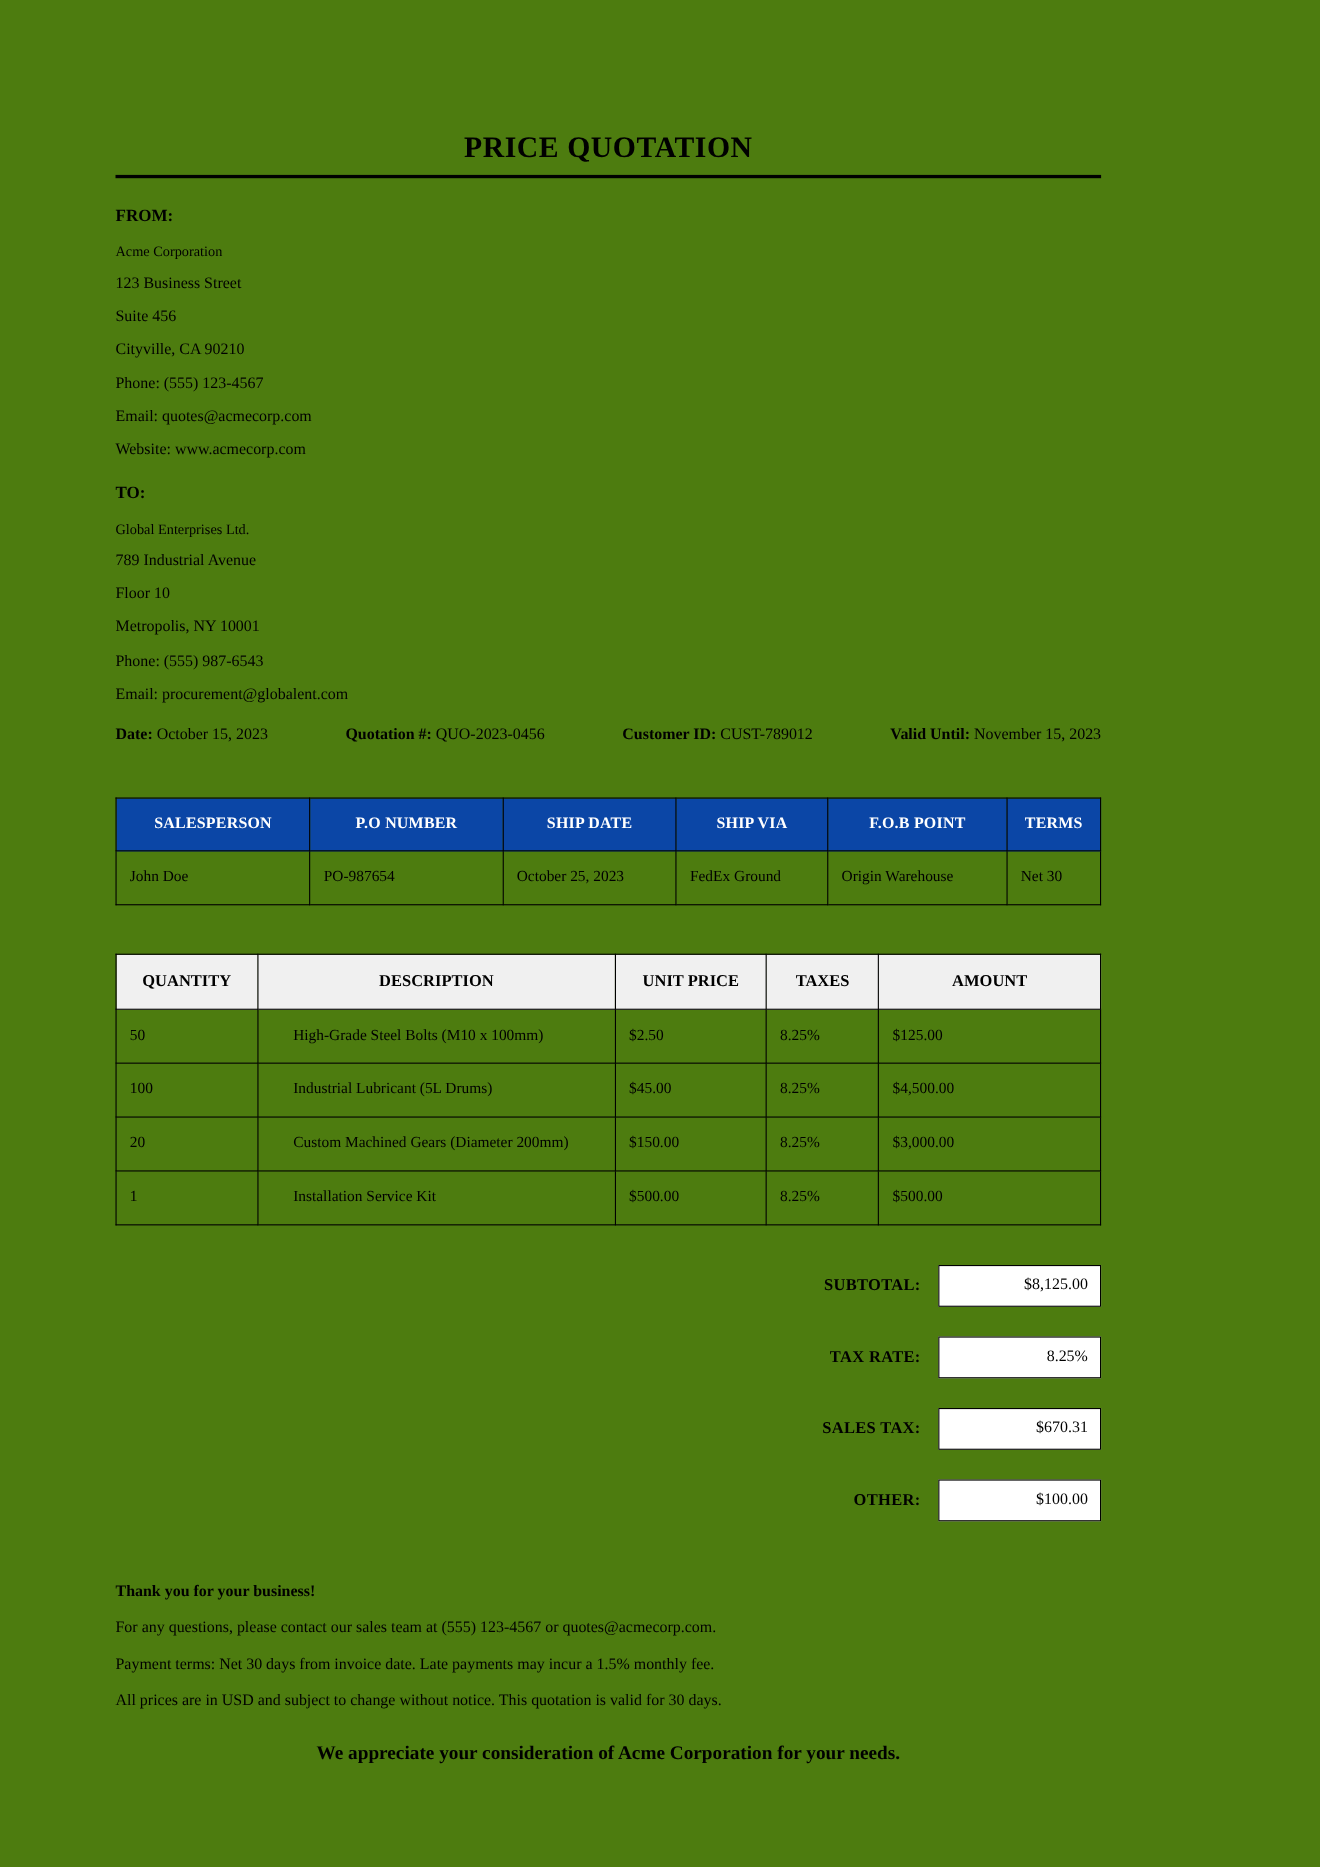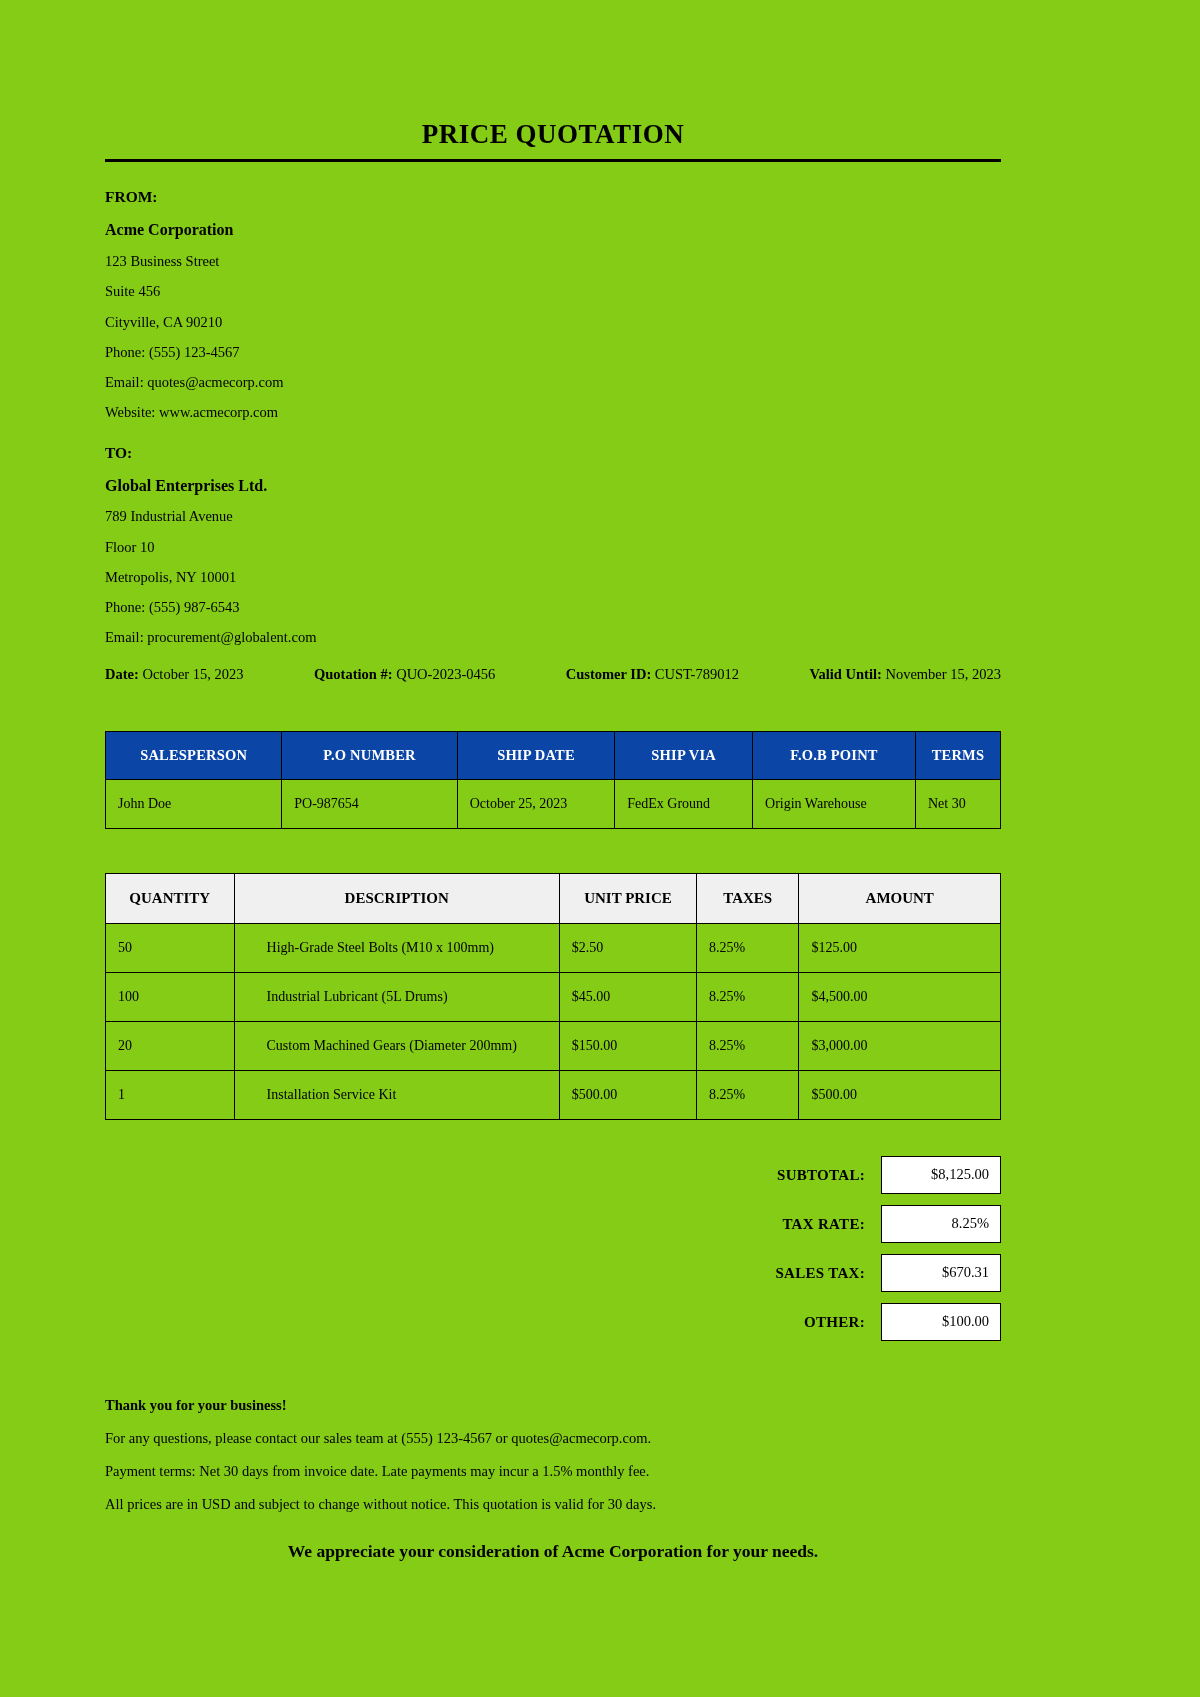--- a/index.html
+++ b/index.html
@@ -9,21 +9,21 @@
   }
   body {
     font-family: "Liberation Serif", "DejaVu Serif", serif;
     color: #000000;
   }
   .page {
     position: relative;
     width: 1200px;
     height: 1697px;
     margin: 0 auto;
-    background: #84cc16;
+    background: #4d7c0f;
     box-sizing: border-box;
     padding: 0;
     overflow: hidden;
   }
   .inner {
     position: absolute;
     left: 105px;
     top: 0;
     width: 896px;
   }
@@ -48,21 +48,21 @@
   .addr-label {
     font-size: 15.5px;
     font-weight: bold;
     margin-bottom: 16px;
   }
   .addr-line {
     font-size: 14.5px;
     line-height: 1.05;
     margin-bottom: 15px;
   }
-  .addr-line.bold { font-weight: bold; font-size: 16px; }
+  .addr-line.bold { font-weight: normal; font-size: 13px; }
   .to-block { margin-top: 23px; }
 
   
   .meta-row {
     display: flex;
     justify-content: space-between;
     align-items: baseline;
     margin-top: 21px;
     font-size: 14.5px;
   }
@@ -121,36 +121,37 @@
   .items-table td.qty { text-align: left; }
   .items-table td.desc { text-align: left; padding-left: 32px; }
   .items-table td.num { text-align: left; }
 
   
   .totals {
     margin-top: 36px;
     display: flex;
     flex-direction: column;
     align-items: flex-end;
+    gap: 16px;
   }
   .total-row {
     display: flex;
     align-items: center;
     margin-bottom: 11px;
   }
   .total-label {
     font-size: 15px;
     font-weight: bold;
     text-align: right;
     width: 200px;
     padding-right: 16px;
     letter-spacing: 0.3px;
   }
   .total-box {
-    width: 120px;
+    width: 148px;
     border: 1.5px solid #000000;
     font-size: 14.5px;
     text-align: right;
     padding: 9px 11px 10px 11px;
     box-sizing: border-box;
     background: #ffffff;
   }
 
   
   .footer { margin-top: 45px; }

